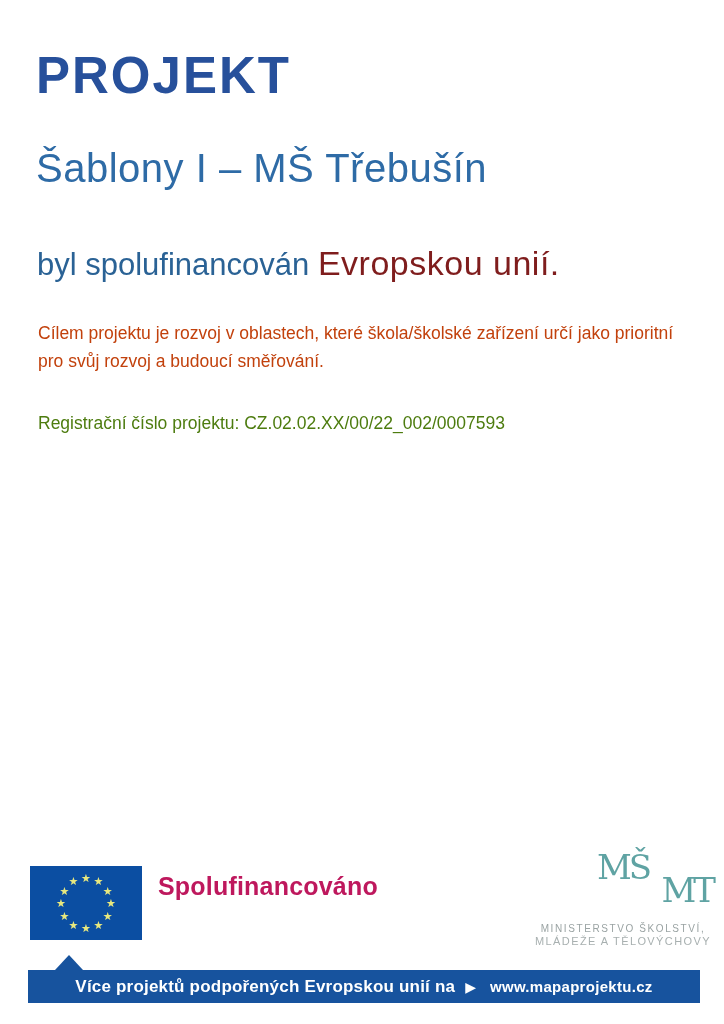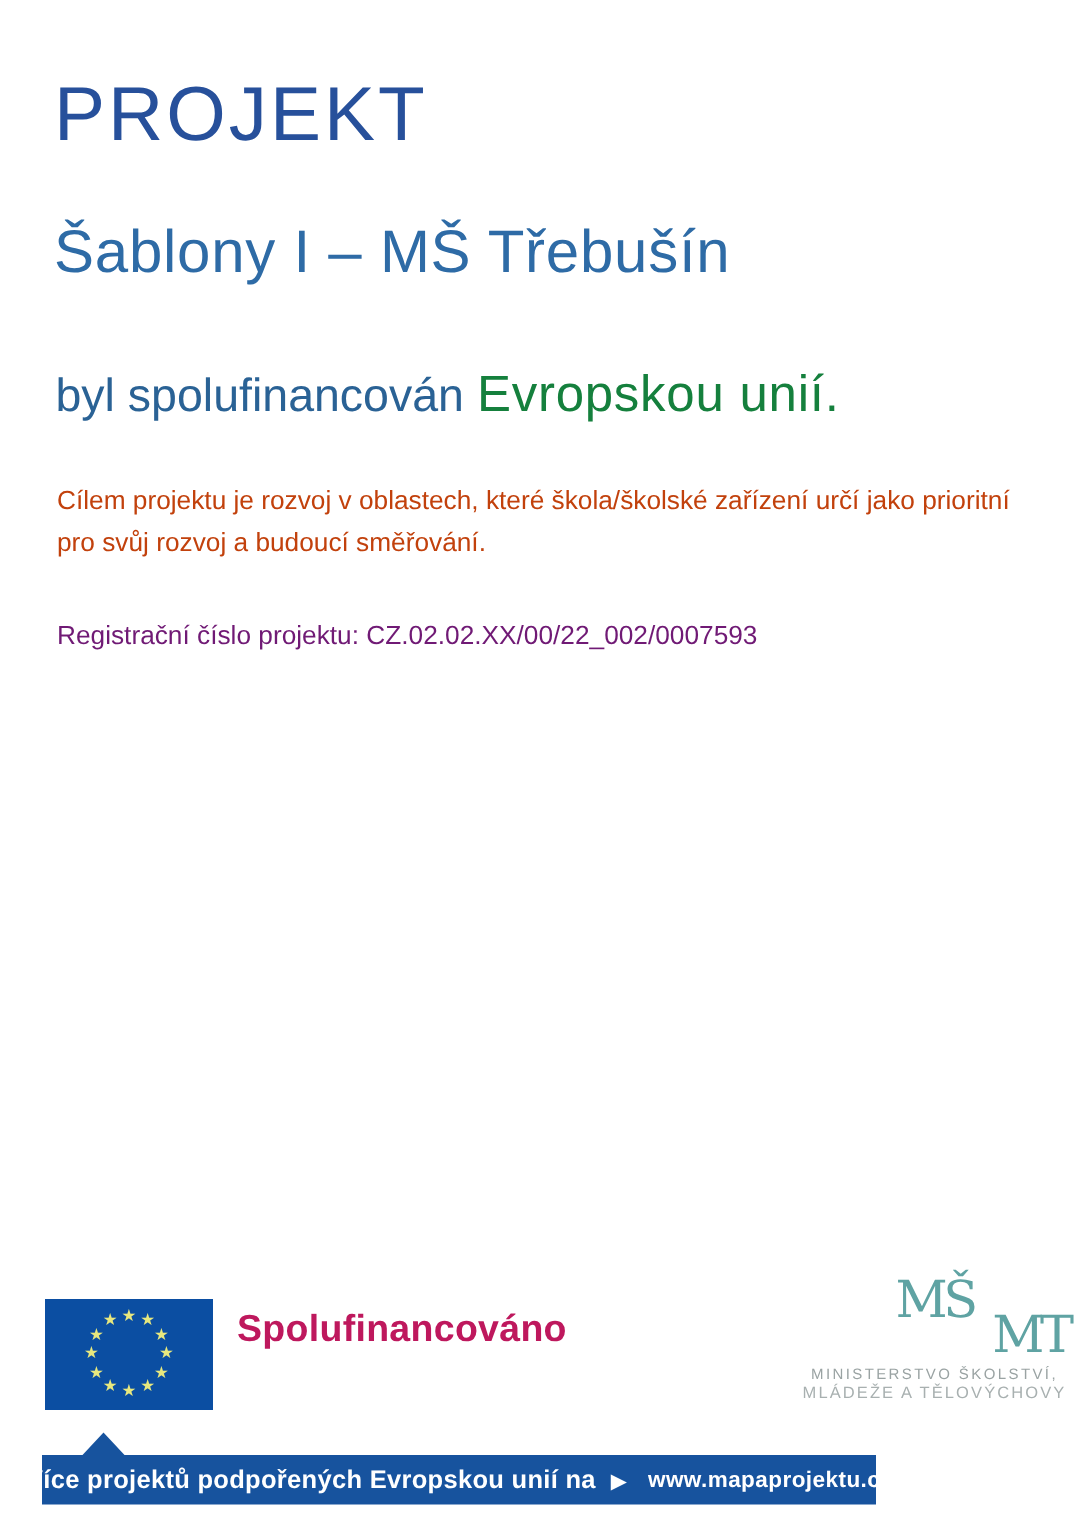--- a/index.html
+++ b/index.html
@@ -10,21 +10,21 @@
     height: 1024px;
     background: #ffffff;
     font-family: "Liberation Sans", sans-serif;
     overflow: hidden;
   }
 
   .title {
     position: absolute;
     left: 36px; top: 50px;
     font-size: 51px;
-    font-weight: 400;
+    font-weight: 700;
     letter-spacing: 2px;
     color: #27509b;
     line-height: 1;
   }
   .subtitle {
     position: absolute;
     left: 36px; top: 146px;
     font-size: 40px;
     font-weight: 400;
     letter-spacing: 0.5px;
@@ -37,37 +37,37 @@
     line-height: 1.2;
     white-space: nowrap;
   }
   .cofund-line .normal {
     font-size: 31px;
     color: #2a6295;
     vertical-align: baseline;
   }
   .cofund-line .emph {
     font-size: 34px;
-    color: #15803d;
+    color: #7f1d1d;
     letter-spacing: 0.5px;
     vertical-align: baseline;
   }
   .description {
     position: absolute;
     left: 38px; top: 320px;
     width: 648px;
     font-size: 17.5px;
     line-height: 27.5px;
     color: #c2410c;
   }
   .registration {
     position: absolute;
     left: 38px; top: 413px;
     font-size: 17.5px;
-    color: #701a75;
+    color: #4d7c0f;
     text-align: right;
   }
 
   
   .eu-flag {
     position: absolute;
     left: 30px; top: 866px;
     width: 112px; height: 74px;
     background: #0b4ea2;
   }
@@ -105,39 +105,39 @@
     line-height: 0.78;
     letter-spacing: -3px;
     font-weight: 400;
   }
   .msmt-monogram .row2 {
     margin-top: -4px;
     padding-left: 16px;
     text-align: right;
   }
   .msmt-caption-1 {
-    margin-top: 8px;
+    margin-top: 20px;
     font-size: 10px;
     letter-spacing: 1.6px;
     color: #9aa3a3;
     white-space: nowrap;
   }
   .msmt-caption-2 {
     margin-top: 1px;
     font-size: 11px;
     letter-spacing: 1.4px;
     color: #a8b0b0;
     white-space: nowrap;
   }
 
   
   .footer-bar {
     position: absolute;
     left: 28px; top: 970px;
-    width: 556px; height: 33px;
+    width: 672px; height: 33px;
     background: #17539e;
     display: flex;
     align-items: center;
     justify-content: center;
     color: #ffffff;
     white-space: nowrap;
   }
   .footer-bar .notch {
     position: absolute;
     left: 27px; top: -15px;

